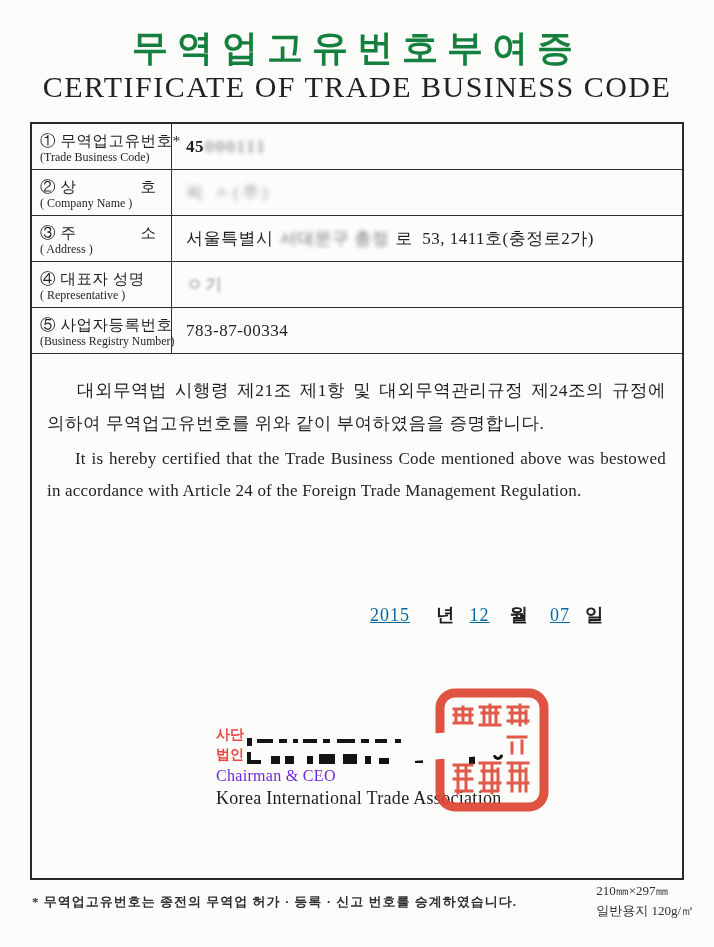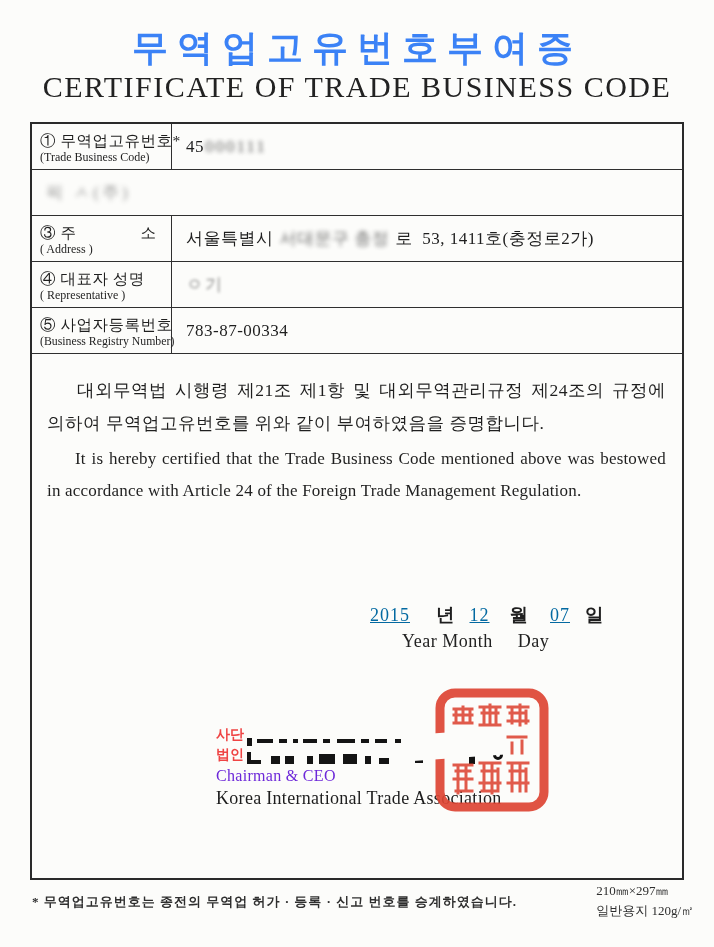--- a/index.html
+++ b/index.html
@@ -12,21 +12,21 @@
     font-family:"Liberation Serif","DejaVu Serif",serif;
     color:#1f1f1f;
     overflow:hidden;
   }
 
   
   .title-ko {
     position:absolute; top:24px; left:0; width:100%;
     text-align:center;
     font-size:36px; font-weight:700; letter-spacing:9px;
-    color:#3b82f6;
+    color:#15803d;
   }
   .title-en {
     position:absolute; top:70px; left:0; width:100%;
     text-align:center;
     font-size:30px; font-weight:400; letter-spacing:1.5px;
     color:#222;
   }
 
   
   .frame {
@@ -47,21 +47,21 @@
     padding:4px 4px 2px 8px;
     display:flex; flex-direction:column; justify-content:center;
   }
   .lbl-ko { font-size:15.5px; letter-spacing:0.5px; line-height:1.25; white-space:nowrap; }
   .lbl-en { font-size:12px; line-height:1.2; white-space:nowrap; }
   .lbl-en.small { font-size:11.8px; }
   .cell-value {
     flex:1; display:flex; align-items:center;
     padding-left:14px; font-size:17px; letter-spacing:0.5px;
   }
-  .val-strong { font-weight:400; }
+  .val-strong { font-weight:700; }
   .smudge-code { filter:blur(2.2px); opacity:.7; letter-spacing:2px; margin-left:1px; }
   .smudge-co   { filter:blur(2.6px); opacity:.5;  letter-spacing:3px; }
   .smudge-addr { filter:blur(2.2px); opacity:.65; margin:0 6px; }
   .smudge-rep  { filter:blur(1.8px); opacity:.55; letter-spacing:2px; }
 
   
   .body-text { padding:20px 16px 0 15px; }
   .para-ko {
     font-size:17.5px; line-height:1.9; letter-spacing:0.5px;
     text-align:justify; text-indent:30px; word-break:keep-all;
@@ -134,20 +134,24 @@
           <div class="lbl-ko">① 무역업고유번호*</div>
           <div class="lbl-en">(Trade Business Code)</div>
         </div>
         <div class="cell-value">
           <span class="val-strong">45</span>
           <span class="smudge-code">000111</span>
         </div>
       </div>
 
       <div class="info-row">
+        <div class="cell-label">
+          <div class="lbl-ko">② 상　　　　호</div>
+          <div class="lbl-en">( Company Name )</div>
+        </div>
         <div class="cell-value">
           <span class="smudge-co">픽 ㅅ(주)</span>
         </div>
       </div>
 
       <div class="info-row">
         <div class="cell-label">
           <div class="lbl-ko">③ 주　　　　소</div>
           <div class="lbl-en">( Address )</div>
         </div>
@@ -187,21 +191,20 @@
 
     <div class="date-block">
       <div class="date-line1">
         <span class="date-year">2015</span>
         <span class="date-klbl g1">년</span>
         <span class="date-year g2">12</span>
         <span class="date-klbl g3">월</span>
         <span class="date-year g4">07</span>
         <span class="date-klbl g5">일</span>
       </div>
-      <div class="date-line2">Year Month     Day</div>
     </div>
 
     <div class="assoc-prefix">
       <div>사단</div>
       <div>법인</div>
     </div>
 
     <div class="redacted-name">
       <span class="rb" style="left:30px;top:6px;width:5px;height:8px;"></span>
       <span class="rb" style="left:40px;top:7px;width:16px;height:4px;"></span>

